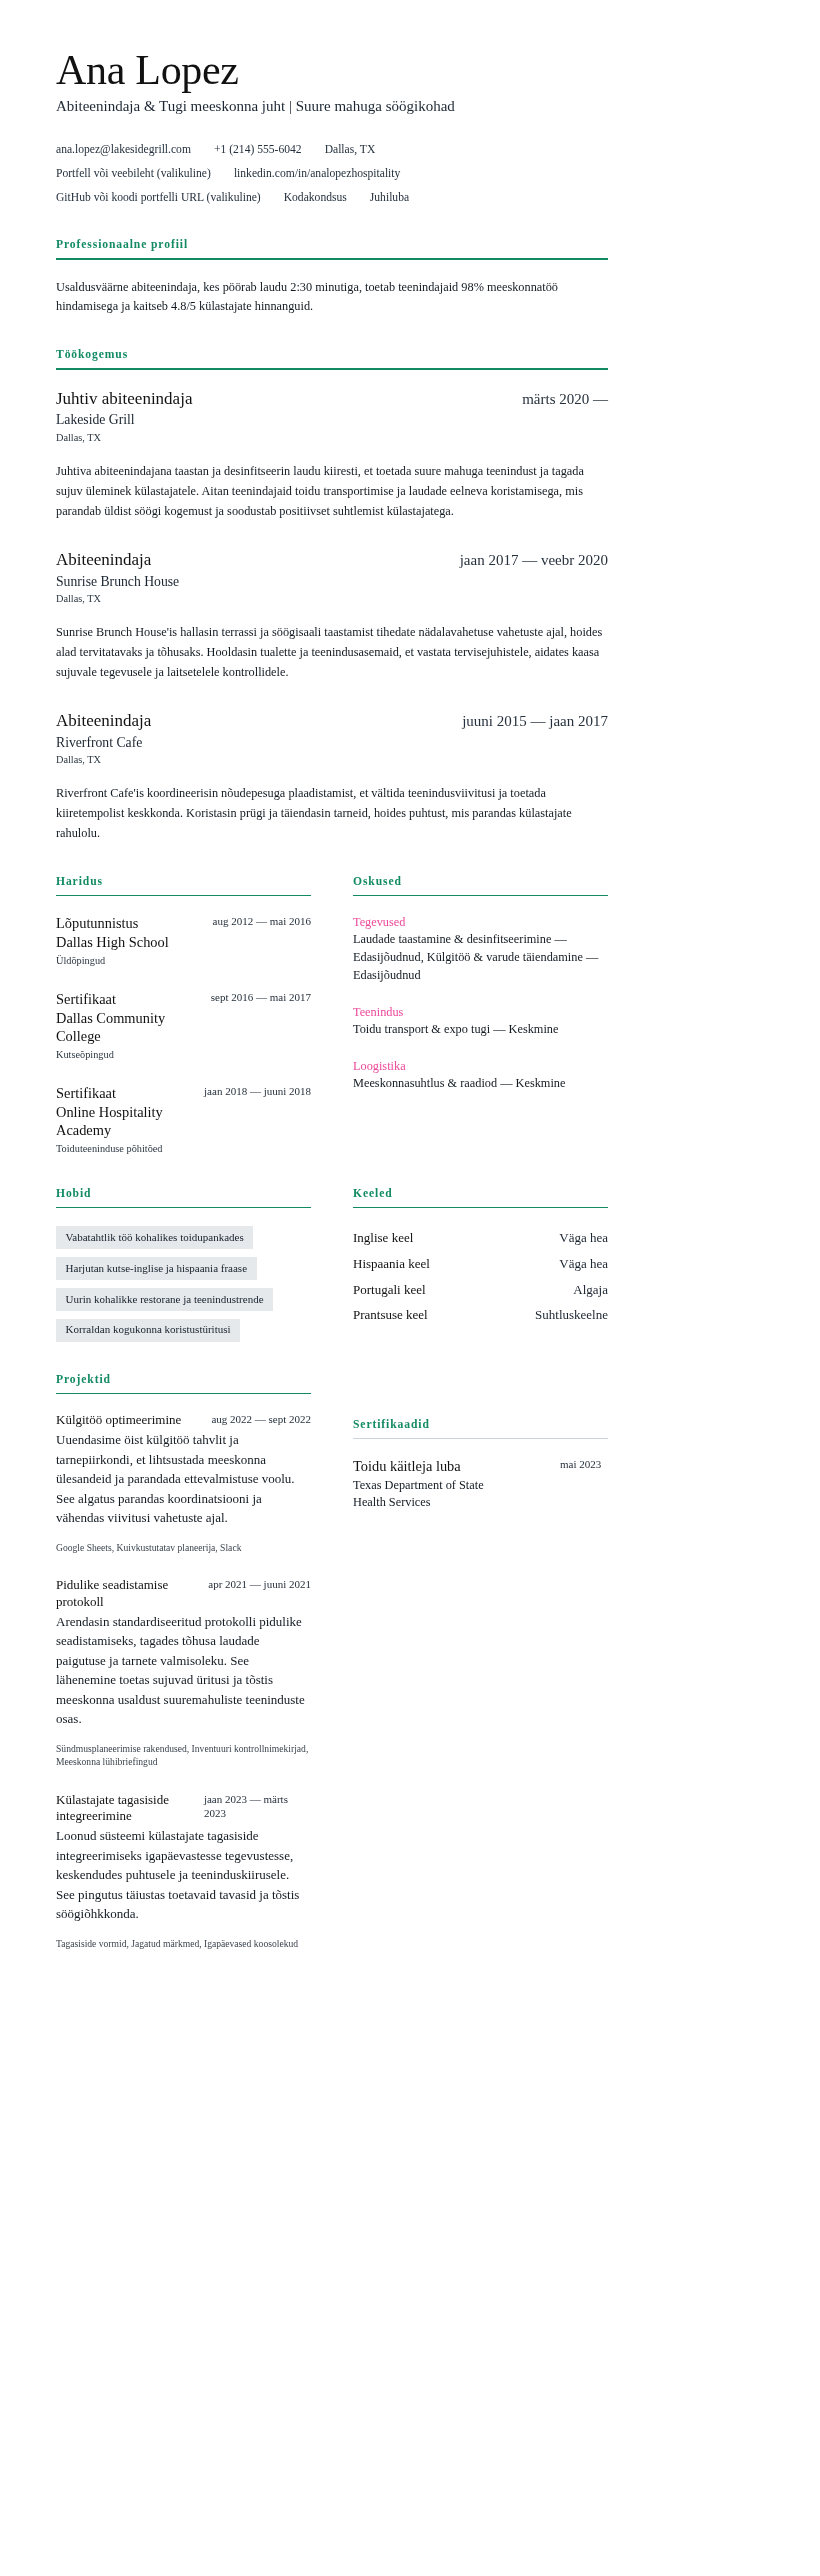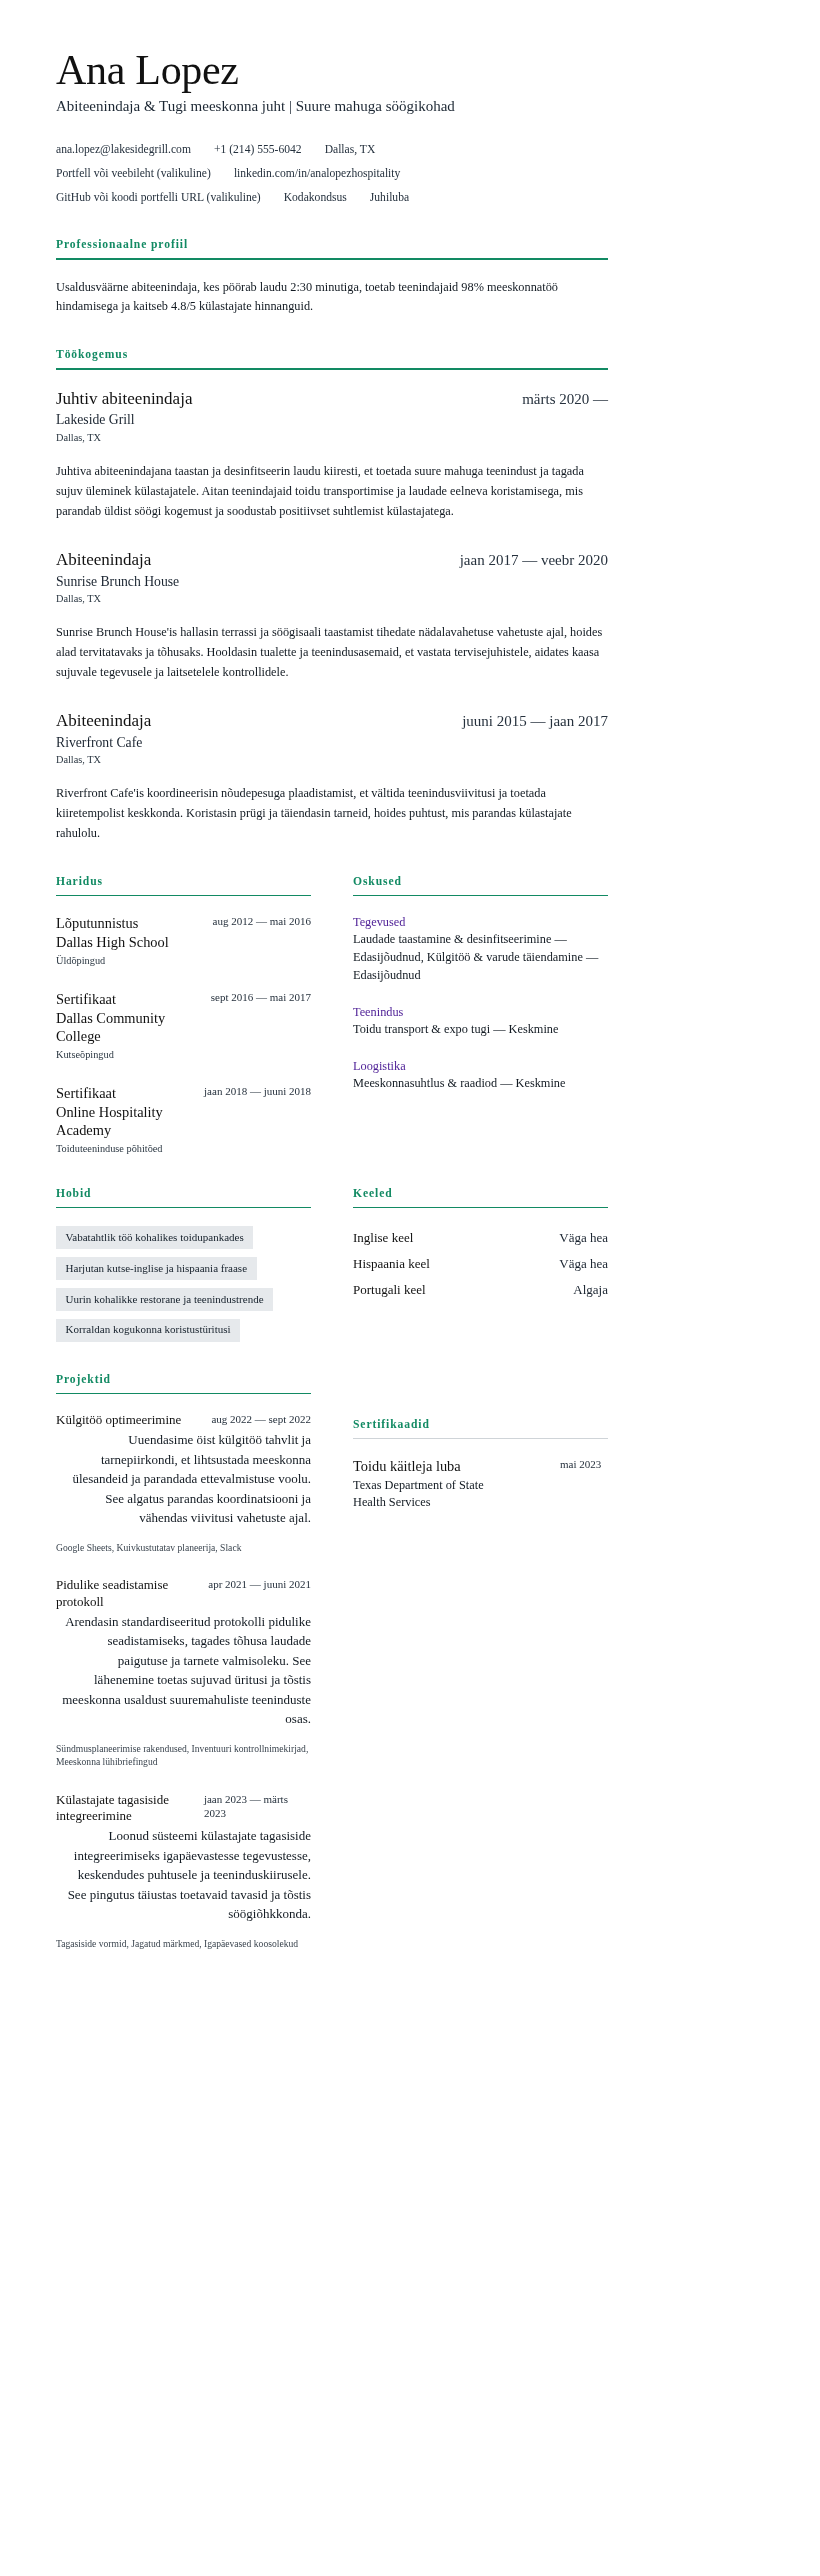--- a/index.html
+++ b/index.html
@@ -148,21 +148,21 @@
     text-align: left;
     line-height: 1.3;
     flex: none;
     max-width: 42%;
   }
 
   .skill-group { margin-bottom: 19px; }
   .skill-group:last-child { margin-bottom: 0; }
   .skill-name {
     font-size: 12.3px;
-    color: #4c1d95;
+    color: #ec4899;
     line-height: 1.4;
   }
   .skill-detail {
     font-size: 12.3px;
     color: #121a22;
     line-height: 1.45;
   }
 
   
   .chips { display: flex; flex-direction: column; align-items: flex-start; gap: 7.5px; }
@@ -206,21 +206,20 @@
     color: #26313d;
     line-height: 1.3;
     flex: none;
     max-width: 42%;
   }
   .proj-desc {
     font-size: 13px;
     line-height: 1.5;
     color: #121a22;
     margin-top: 1.4px;
-    text-align: right;
   }
   .proj-tools {
     font-size: 9.6px;
     color: #3a444e;
     line-height: 1.4;
     margin-top: 5.5px;
   }
 
   .cert-top {
     display: flex;
@@ -387,20 +386,24 @@
           <span class="lang-level">Väga hea</span>
         </div>
         <div class="lang-row">
           <span>Hispaania keel</span>
           <span class="lang-level">Väga hea</span>
         </div>
         <div class="lang-row">
           <span>Portugali keel</span>
           <span class="lang-level">Algaja</span>
         </div>
+        <div class="lang-row">
+          <span>Prantsuse keel</span>
+          <span class="lang-level">Suhtluskeelne</span>
+        </div>
       </div>
 
     </div>
   </section>
 
   <section class="section">
     <div class="cols">
 
       <div class="col">
         <h2 class="section-head">Projektid</h2>

